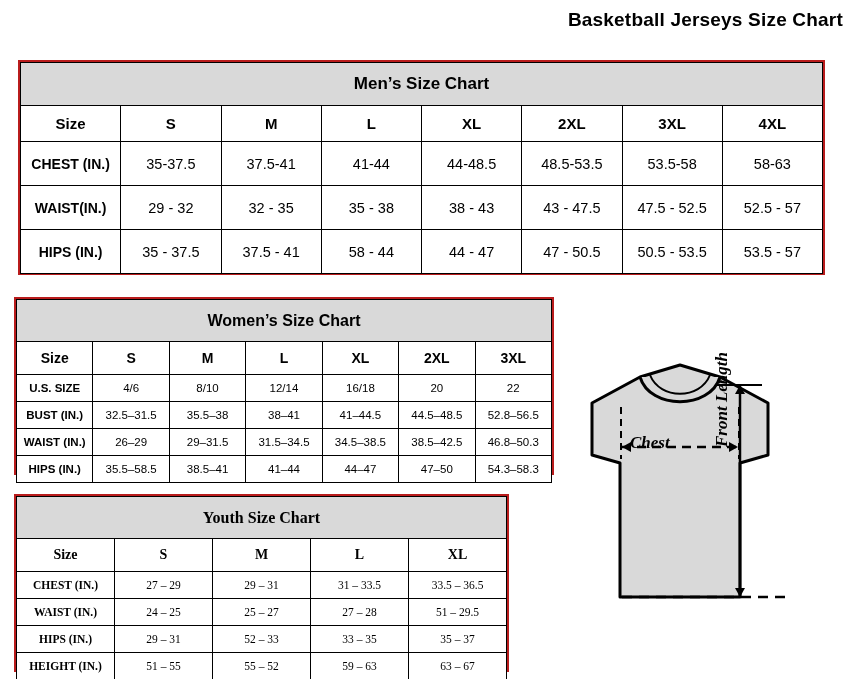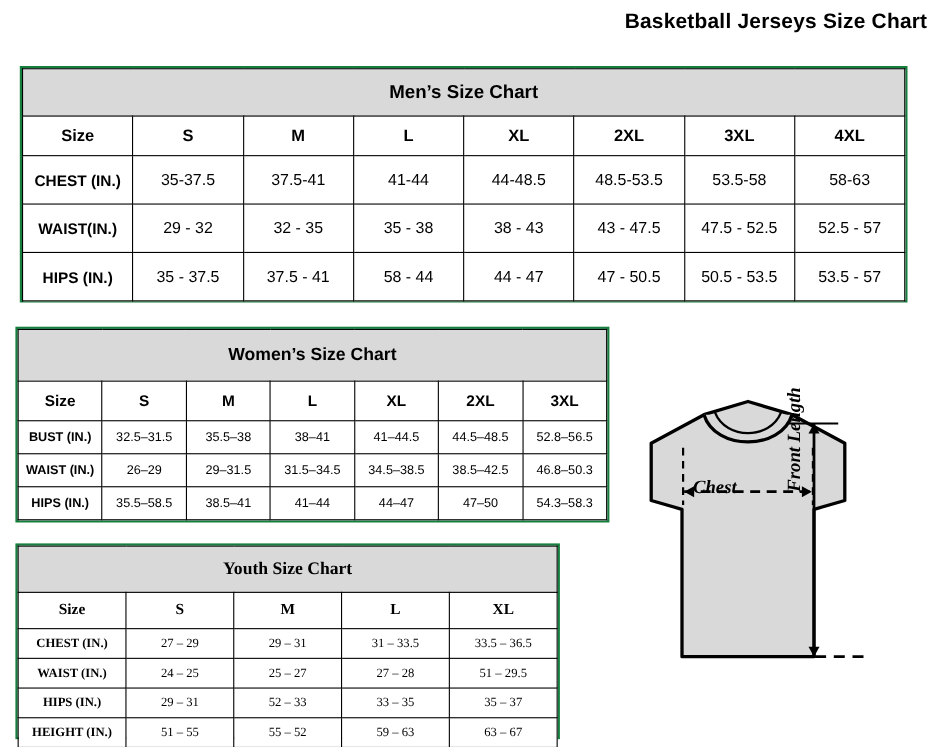--- a/index.html
+++ b/index.html
@@ -17,21 +17,21 @@
   }
   #page-title {
     text-align: right;
     font-size: 19px;
     font-weight: bold;
     margin: 9px 0 0 0;
     letter-spacing: 0.2px;
   }
   .chart-block {
     position: absolute;
-    border: 2px solid #15803d;
+    border: 2px solid #b91c1c;
     box-sizing: border-box;
     background: #fff;
   }
   table.sizetable {
     border-collapse: collapse;
     width: 100%;
     height: 100%;
     table-layout: fixed;
   }
   table.sizetable td, table.sizetable th {
@@ -179,20 +179,29 @@
     <tr>
       <td class="hdr">Size</td>
       <td class="hdr">S</td>
       <td class="hdr">M</td>
       <td class="hdr">L</td>
       <td class="hdr">XL</td>
       <td class="hdr">2XL</td>
       <td class="hdr">3XL</td>
     </tr>
     <tr>
+      <td class="rowlabel">U.S. SIZE</td>
+      <td>4/6</td>
+      <td>8/10</td>
+      <td>12/14</td>
+      <td>16/18</td>
+      <td>20</td>
+      <td>22</td>
+    </tr>
+    <tr>
       <td class="rowlabel">BUST  (IN.)</td>
       <td>32.5–31.5</td>
       <td>35.5–38</td>
       <td>38–41</td>
       <td>41–44.5</td>
       <td>44.5–48.5</td>
       <td>52.8–56.5</td>
     </tr>
     <tr>
       <td class="rowlabel">WAIST  (IN.)</td>

